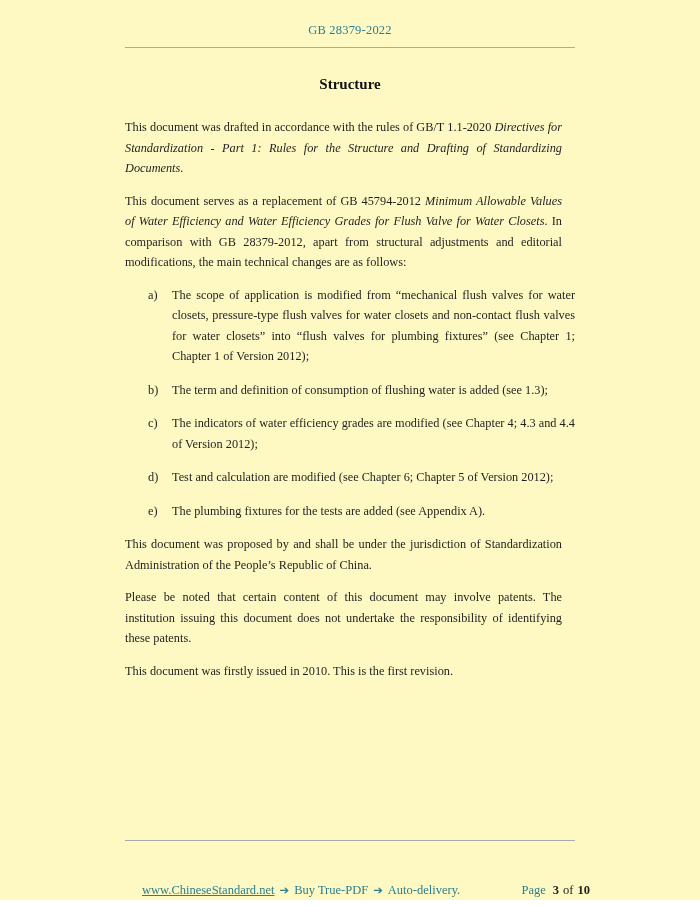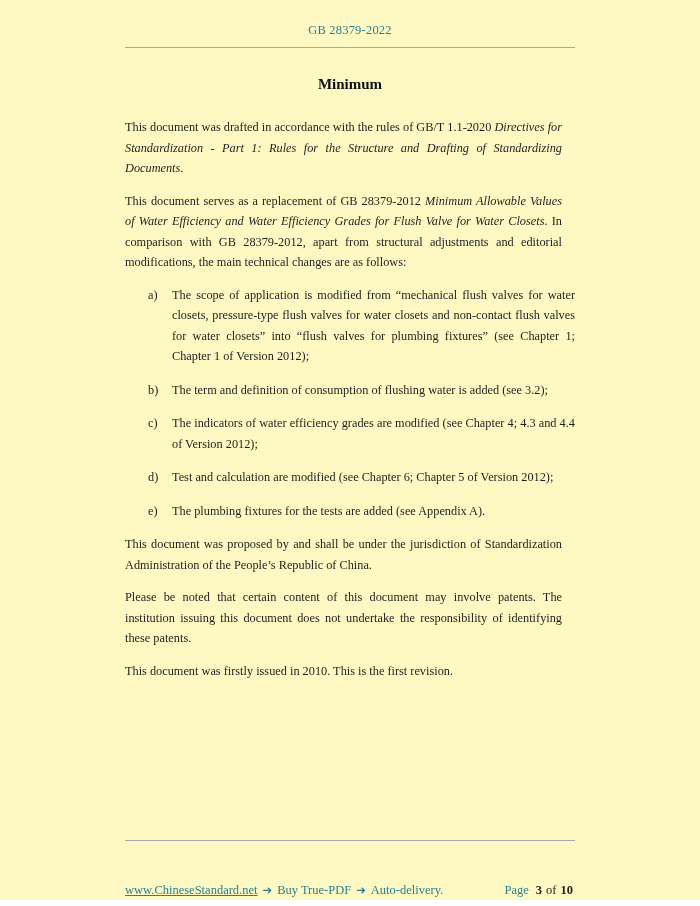--- a/index.html
+++ b/index.html
@@ -72,21 +72,21 @@
   .footer-rule {
     position: absolute;
     top: 840px;
     left: 125px;
     width: 450px;
     border-top: 1px solid #a9a9a9;
   }
   .footer {
     position: absolute;
     top: 849px;
-    left: 125px;
+    left: 142px;
     width: 450px;
     display: flex;
     justify-content: space-between;
     align-items: baseline;
     font-size: 12.5px;
   }
   .footer-left { color: #2a7f8f; }
   .footer-link {
     color: #2a7f8f;
     text-decoration: underline;
@@ -106,34 +106,34 @@
 <body>
 
 <div class="page">
 
   <div class="header">
     <span>GB 28379-2022</span>
   </div>
 
   <div class="content">
 
-    <h1 class="title">Minimum</h1>
+    <h1 class="title">Structure</h1>
 
     <p class="para"><span>This document was drafted in accordance with the rules of GB/T 1.1-2020 </span><em>Directives for Standardization - Part 1: Rules for the Structure and Drafting of Standardizing Documents</em><span>.</span></p>
 
-    <p class="para"><span>This document serves as a replacement of GB 28379-2012 </span><em>Minimum Allowable Values of Water Efficiency and Water Efficiency Grades for Flush Valve for Water Closets</em><span>. In comparison with GB 28379-2012, apart from structural adjustments and editorial modifications, the main technical changes are as follows:</span></p>
+    <p class="para"><span>This document serves as a replacement of GB 45794-2012 </span><em>Minimum Allowable Values of Water Efficiency and Water Efficiency Grades for Flush Valve for Water Closets</em><span>. In comparison with GB 28379-2012, apart from structural adjustments and editorial modifications, the main technical changes are as follows:</span></p>
 
     <div class="list">
       <div class="list-item">
         <span class="li-label">a)</span>
         <span class="li-text">The scope of application is modified from “mechanical flush valves for water closets, pressure-type flush valves for water closets and non-contact flush valves for water closets” into “flush valves for plumbing fixtures” (see Chapter 1; Chapter 1 of Version 2012);</span>
       </div>
       <div class="list-item">
         <span class="li-label">b)</span>
-        <span class="li-text">The term and definition of consumption of flushing water is added (see 3.2);</span>
+        <span class="li-text">The term and definition of consumption of flushing water is added (see 1.3);</span>
       </div>
       <div class="list-item">
         <span class="li-label">c)</span>
         <span class="li-text">The indicators of water efficiency grades are modified (see Chapter 4; 4.3 and 4.4 of Version 2012);</span>
       </div>
       <div class="list-item">
         <span class="li-label">d)</span>
         <span class="li-text">Test and calculation are modified (see Chapter 6; Chapter 5 of Version 2012);</span>
       </div>
       <div class="list-item">

